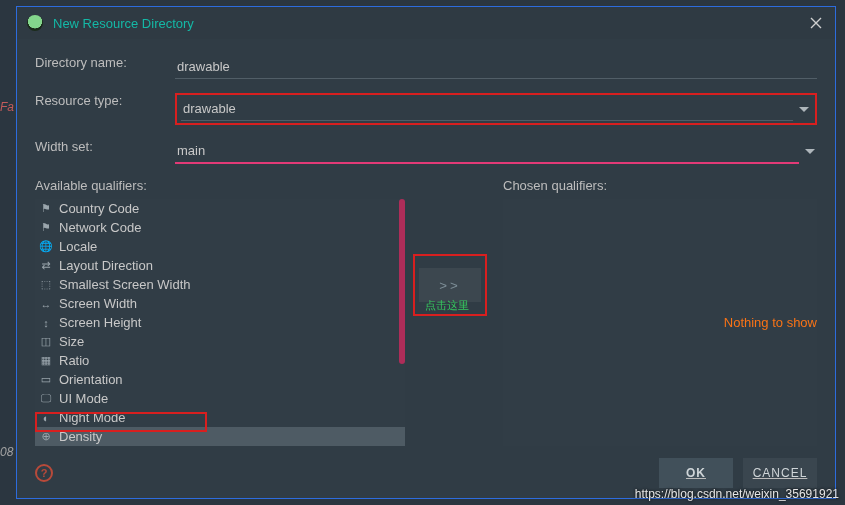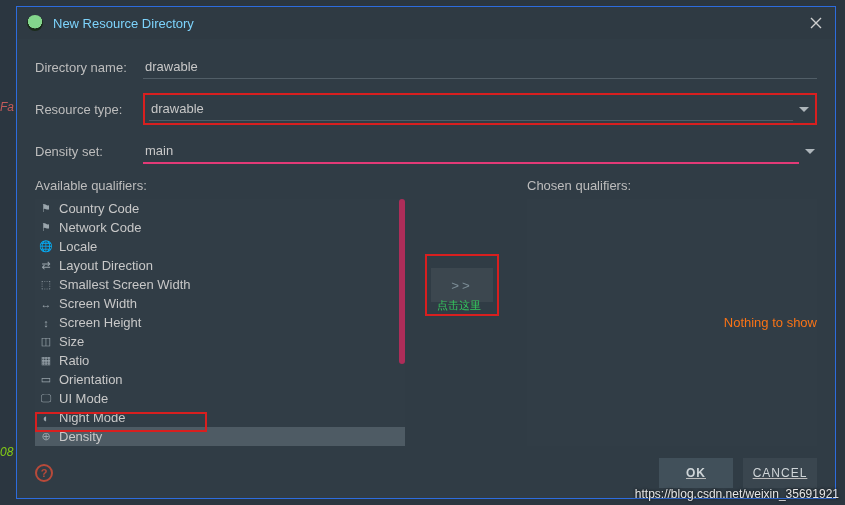--- a/index.html
+++ b/index.html
@@ -23,38 +23,38 @@
     .titlebar {
       display: flex; align-items: center;
       height: 32px; padding: 0 10px;
       background: #2f3a43;
     }
     .titlebar .app-icon {
       width: 16px; height: 16px; margin-right: 10px;
       border-radius: 50%;
       background: radial-gradient(circle at 50% 40%, #84d68c 0 55%, #1a2a1a 58% 100%);
     }
-    .titlebar .title { flex: 1; color: #7dd3fc; }
+    .titlebar .title { flex: 1; color: #14b8a6; }
     .titlebar .close {
       width: 18px; height: 18px; color: #cfcfcf;
       display: flex; align-items: center; justify-content: center;
       cursor: pointer;
     }
     .form {
       padding: 8px 18px 0 18px;
     }
     .row {
-      display: flex; align-items: center;
+      display: flex; 
       margin: 8px 0 14px 0;
     }
     .row .label {
       width: 108px; color: #bdbdbd;
     }
     .row .field {
-      flex: 1; position: relative;
+      flex: 1; position: relative; margin-left: 32px;
     }
     .underline-input {
       width: 100%; background: transparent; border: none;
       border-bottom: 1px solid #515e67;
       color: #c8c8c8; font-size: 13px; padding: 4px 2px;
       outline: none;
     }
     .select-wrap {
       display: flex; align-items: center;
     }
@@ -66,21 +66,21 @@
       border-top: 5px solid #aeb6bb;
     }
     .highlight-red {
       border: 2px solid #d81f1f;
       padding: 2px 4px;
     }
     .highlight-bottom-pink {
       border-bottom: 2px solid #e23a77 !important;
     }
     .qualifiers {
-      display: flex; margin: 6px 18px 0 18px; gap: 12px;
+      display: flex; margin: 6px 18px 0 18px; gap: 0;
       height: 268px;
     }
     .col-header {
       color: #bdbdbd; margin-bottom: 6px;
     }
     .left-col {
       width: 370px; display: flex; flex-direction: column;
     }
     .list-wrap {
       flex: 1; position: relative; overflow: hidden;
@@ -165,21 +165,21 @@
       position: absolute; bottom: 4px; right: 6px;
       color: #e6e6e6; font-size: 12px;
       text-shadow: 0 0 3px #000;
       pointer-events: none;
     }
     .side-text {
       position: absolute; left: 0; top: 100px;
       font-size: 12px; font-style: italic;
     }
     .side-fa { color: #c25b5b; top: 100px; }
-    .side-08 { color: #84cc16; top: 445px; font-style: italic; }
+    .side-08 { color: #a3a3a3; top: 445px; font-style: italic; }
   </style>
 </head>
 <body>
 
 <span class="side-text side-fa">Fa</span>
 <span class="side-text side-08" style="top:445px">08</span>
 
 <div class="dialog">
   <div class="titlebar">
     <span class="app-icon"></span>
@@ -201,21 +201,21 @@
     <div class="row">
       <div class="label">Resource type:</div>
       <div class="field highlight-red">
         <div class="select-wrap">
           <input class="underline-input" readonly="" value="drawable" style="">
           <span class="caret"></span>
         </div>
       </div>
     </div>
     <div class="row">
-      <div class="label">Density set:</div>
+      <div class="label">Width set:</div>
       <div class="field">
         <div class="select-wrap">
           <input class="underline-input highlight-bottom-pink" readonly="" value="main" style="">
           <span class="caret"></span>
         </div>
       </div>
     </div>
   </div>
 
   <div class="qualifiers">

